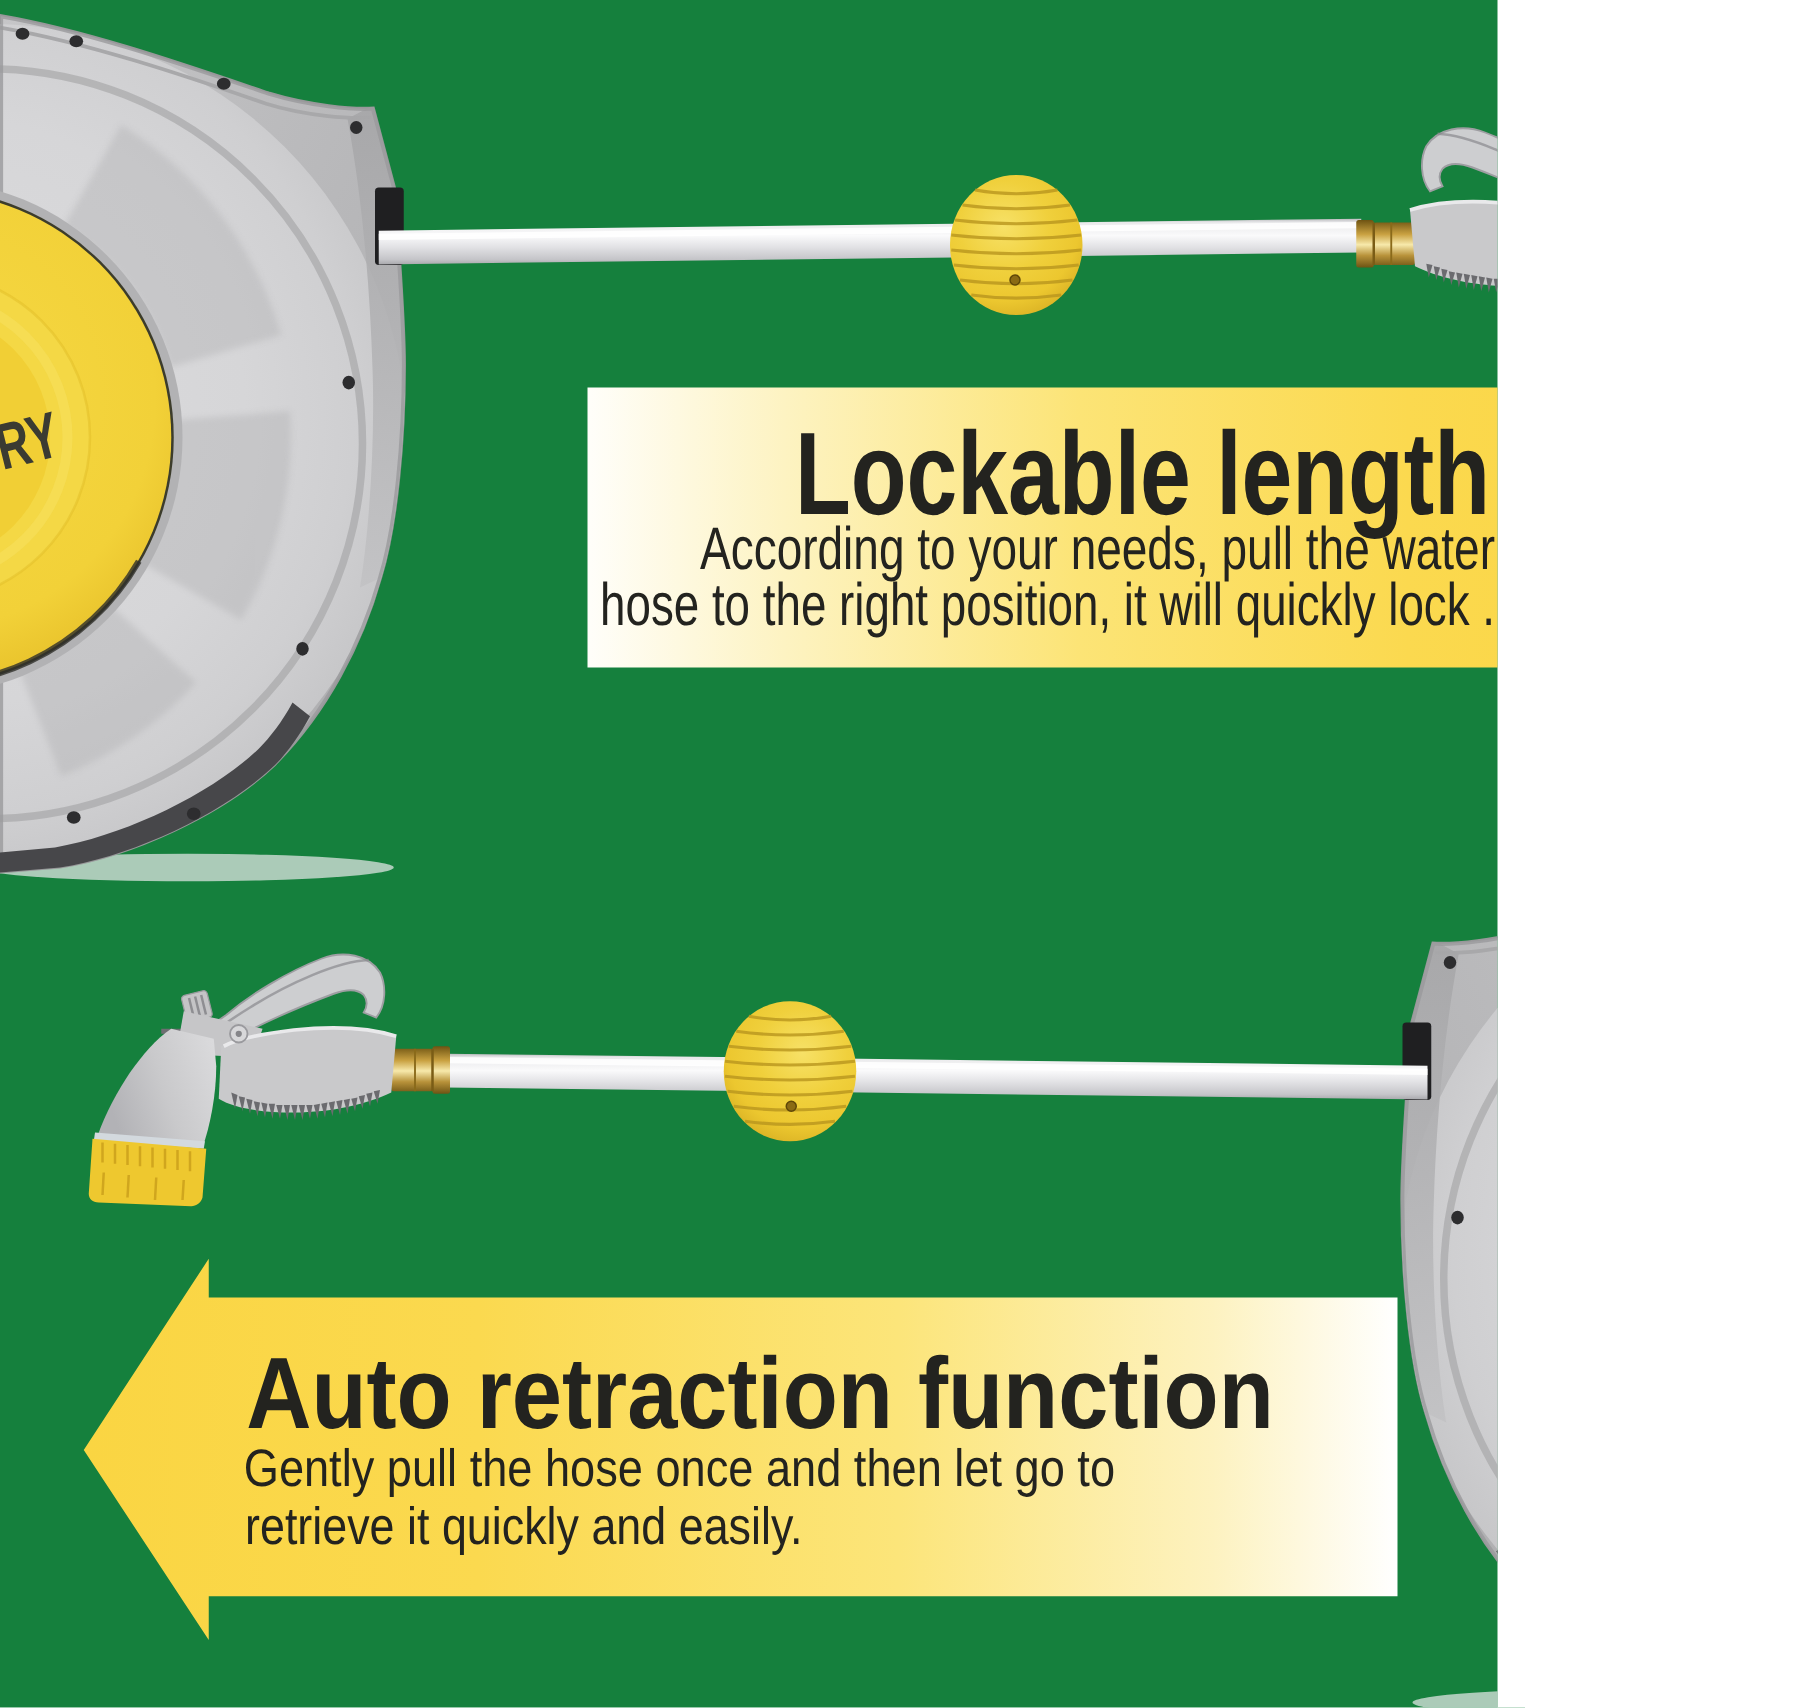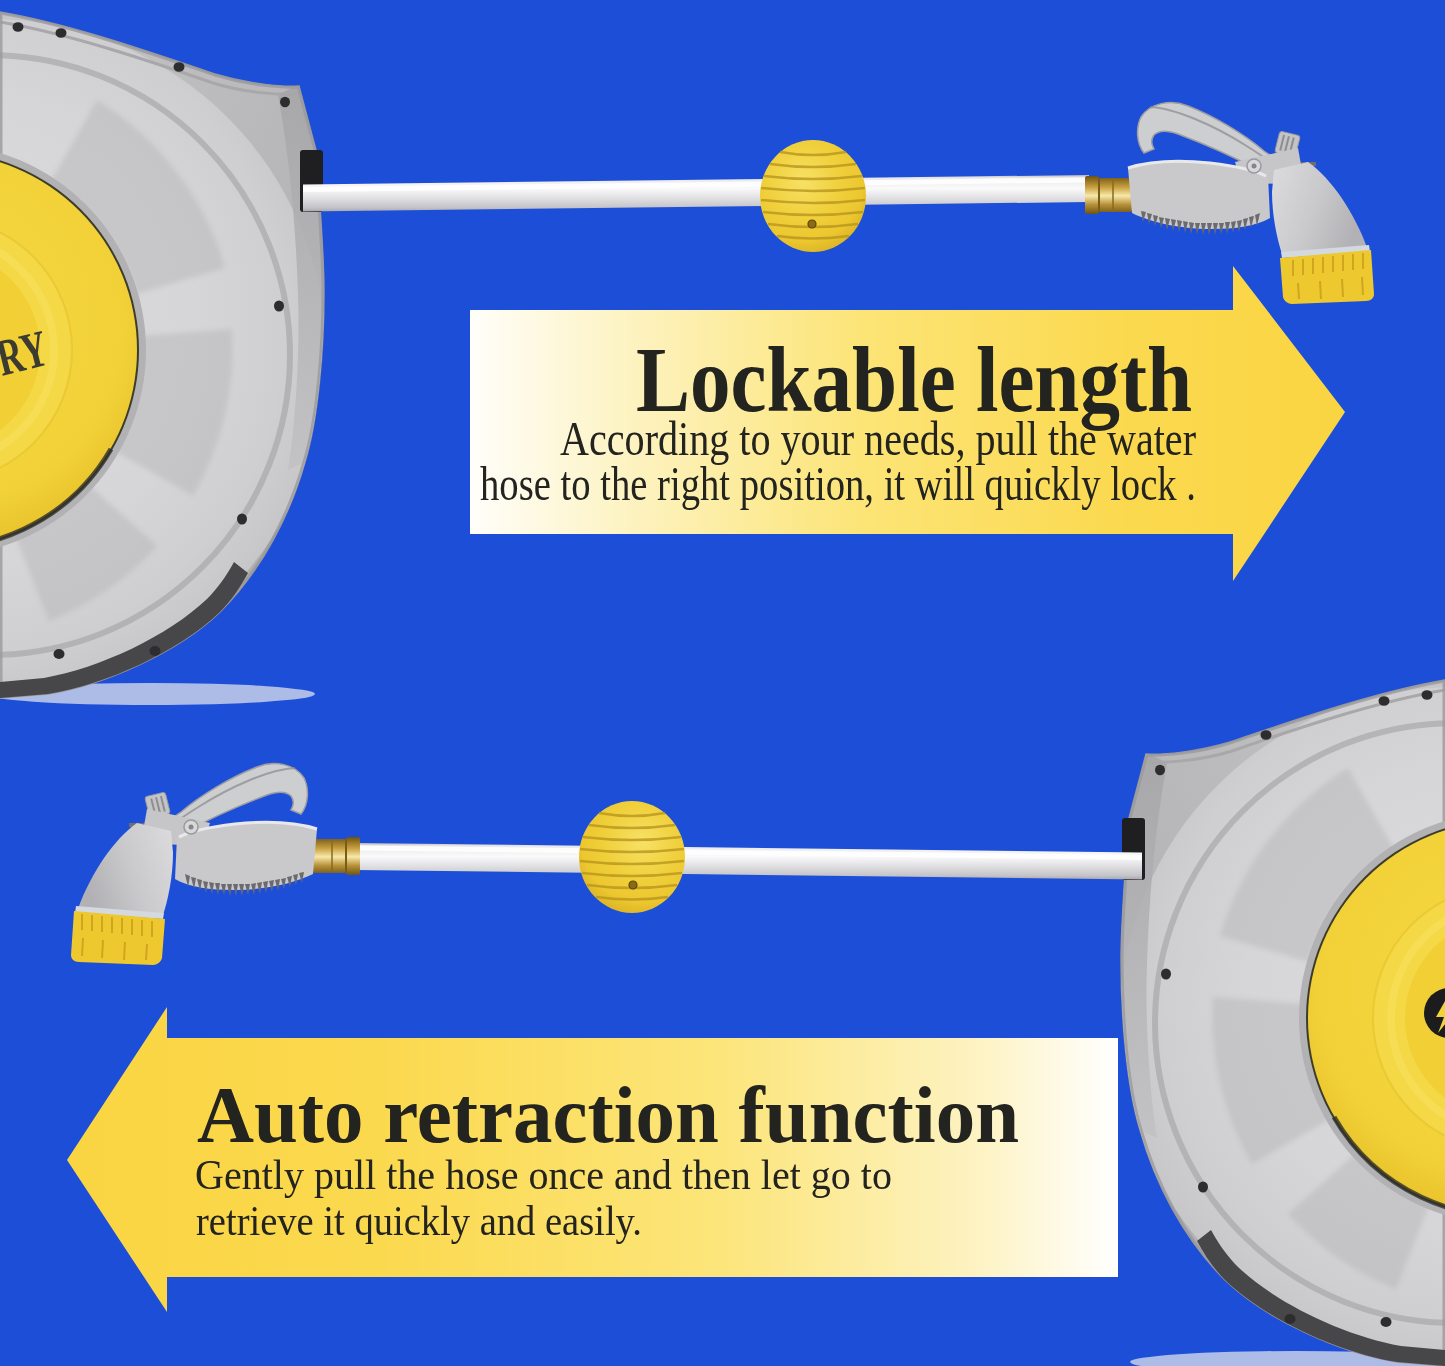--- a/index.html
+++ b/index.html
@@ -1,17 +1,17 @@
 <!DOCTYPE html>
 <html><head>
 <meta charset="utf-8">
 <style>
   html,body{margin:0;padding:0;background:#ffffff;}
-  .page{position:relative;width:1445px;height:1366px;overflow:hidden;background:#1d4ed8;
-        font-family:Liberation Serif, serif;}
+  .page{position:relative;width:1198px;height:1366px;overflow:hidden;background:#15803d;
+        font-family:Liberation Sans, sans-serif;}
   svg{display:block;}
 </style>
 </head>
 <body>
 <div class="page">
 <svg width="1445" height="1366" viewBox="0 0 1445 1366">
 <defs>
   <linearGradient id="gBase" x1="0" y1="0" x2="1" y2="1">
     <stop offset="0" stop-color="#c6c6c8"></stop>
     <stop offset="1" stop-color="#ababad"></stop>

